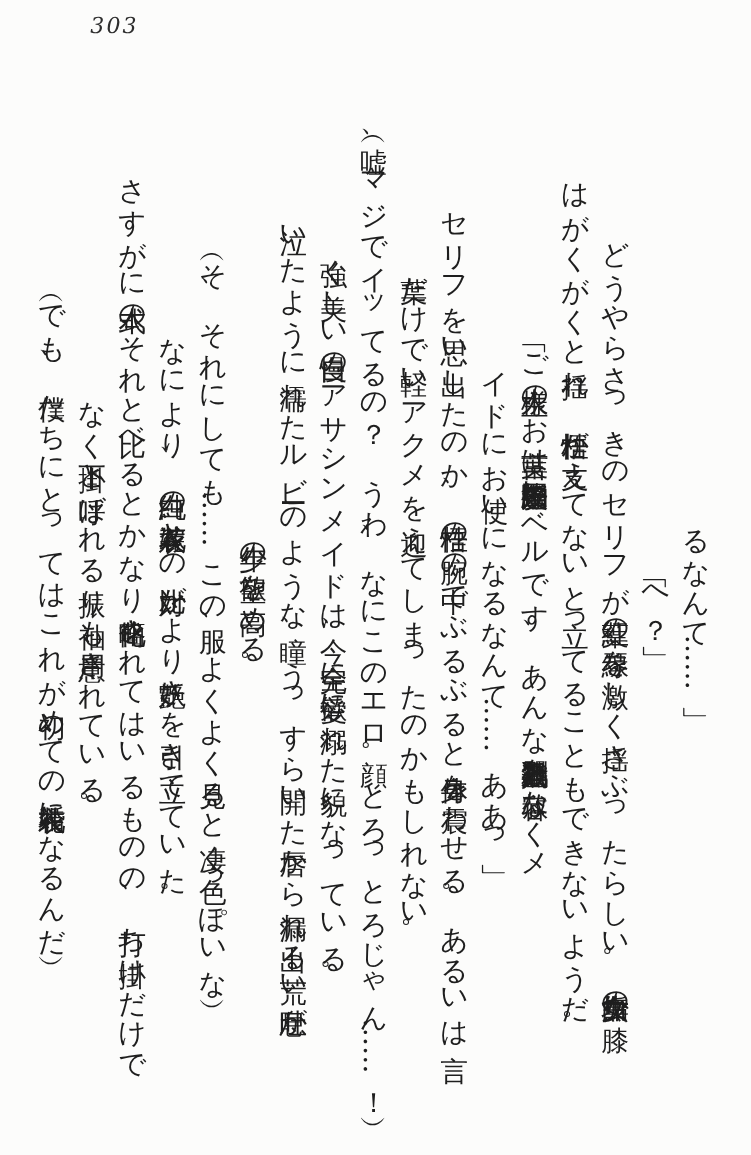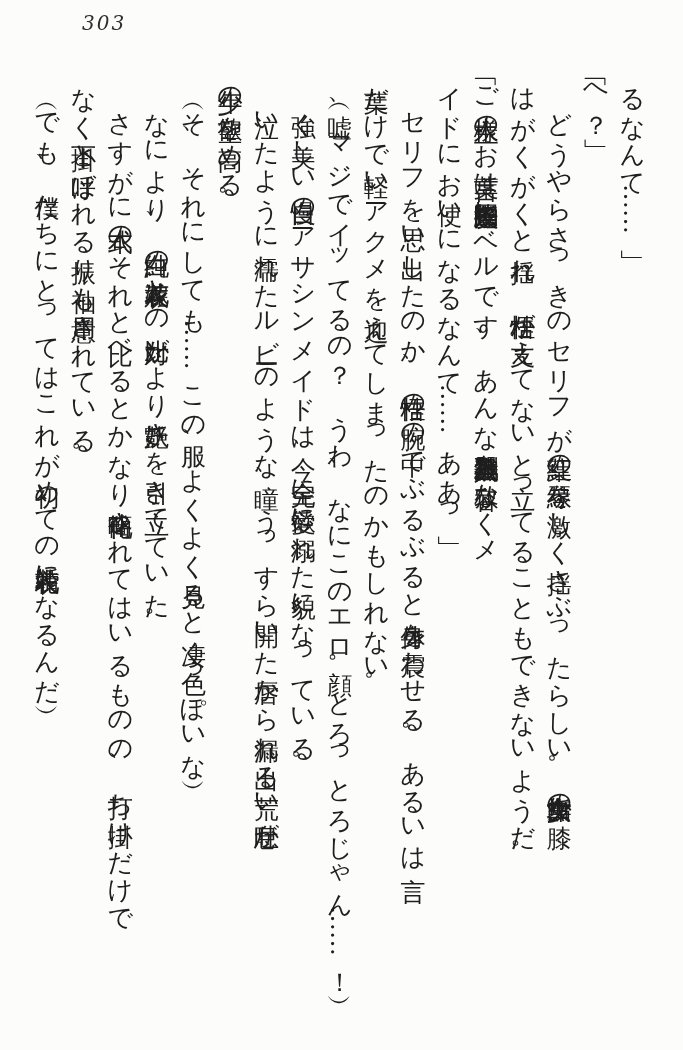--- a/index.html
+++ b/index.html
@@ -7,20 +7,21 @@
     padding: 0;
     background: #ffffff;
   }
   .page {
     position: relative;
     width: 683px;
     height: 1050px;
     background: #fcfcfb;
     overflow: hidden;
     font-family: "DejaVu Serif", "Liberation Serif", serif;
+    text-align: center;
   }
   .page-number {
     position: absolute;
     top: 11px;
     left: 82px;
     font-size: 20px;
     font-style: italic;
     color: #2d2d2d;
     letter-spacing: 2px;
   }

